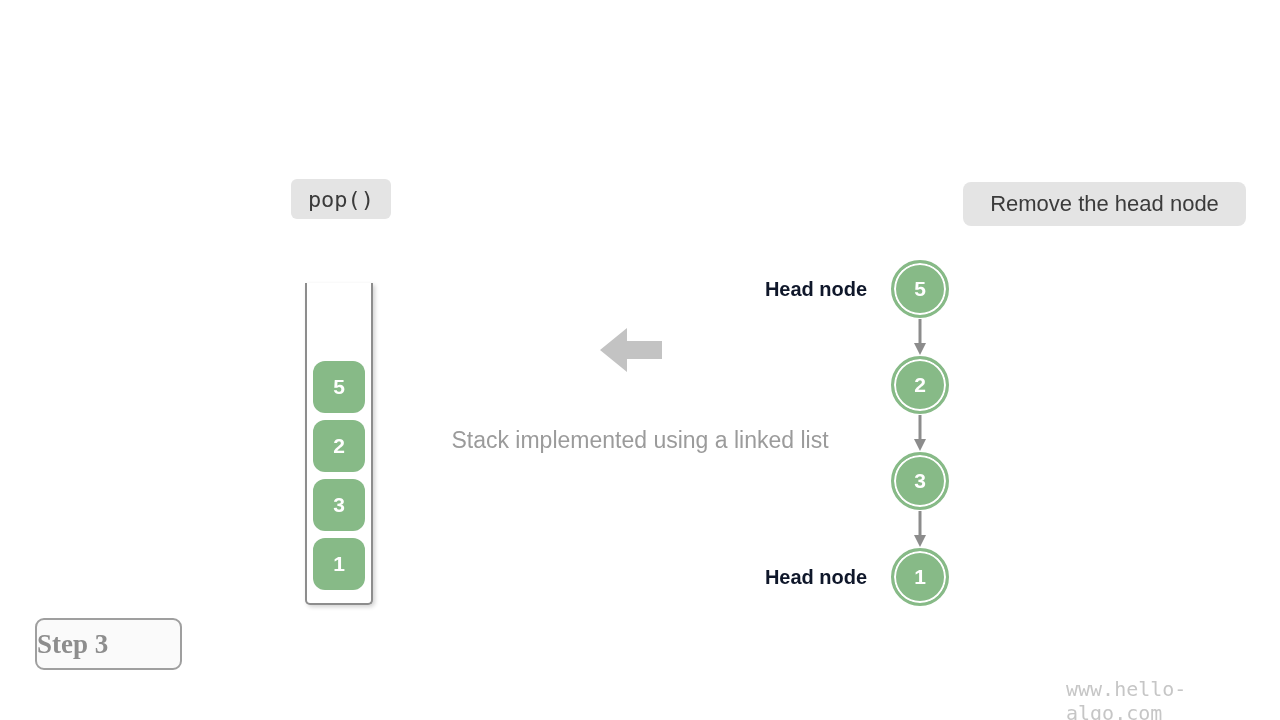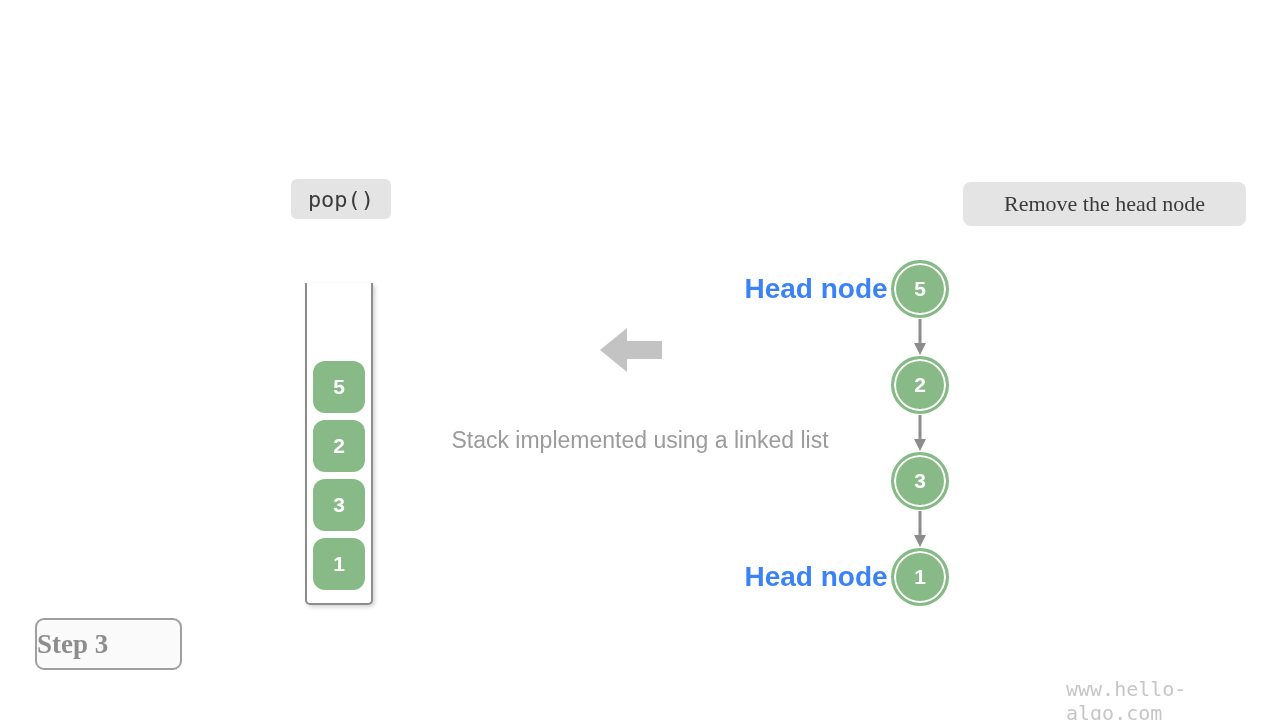--- a/index.html
+++ b/index.html
@@ -4,21 +4,21 @@
 <style>
   * { margin: 0; padding: 0; box-sizing: border-box; }
   html, body { width: 1280px; height: 720px; background: #ffffff; }
   .canvas {
     position: relative; width: 1280px; height: 720px;
     background: #ffffff; overflow: hidden;
     font-family: "Liberation Sans", sans-serif;
   }
   .badge {
     position: absolute; display: flex; align-items: center; justify-content: center;
-    background: #e4e4e4; border-radius: 8px; color: #3b3b3b; font-family: Liberation Serif, serif;
+    background: #e4e4e4; border-radius: 8px; color: #3b3b3b;
   }
   .badge-pop {
     left: 291px; top: 179px; width: 100px; height: 40px;
     font-family: "DejaVu Sans Mono", "Liberation Mono", monospace;
     font-size: 22px;
     border-radius: 6px;
   }
   .badge-remove {
     left: 963px; top: 182px; width: 283px; height: 44px;
     font-size: 22px;
@@ -51,21 +51,21 @@
   .ll-node-0 { top: 260px; }
   .ll-node-1 { top: 356px; }
   .ll-node-2 { top: 452px; }
   .ll-node-3 { top: 548px; }
   .down-arrow { position: absolute; left: 912px; }
   .down-arrow-0 { top: 319px; }
   .down-arrow-1 { top: 415px; }
   .down-arrow-2 { top: 511px; }
   .ll-label {
     position: absolute; left: 716px; width: 200px; text-align: center;
-    color: #3b82f6; font-size: 28px; font-weight: bold; line-height: 26px;
+    color: #0f172a; font-size: 20px; font-weight: bold; line-height: 26px;
   }
   .ll-label-head { top: 276px; }
   .ll-label-tail { top: 564px; }
   .step-box {
     position: absolute; left: 35px; top: 618px; width: 147px; height: 52px;
     background: #fafafa; border: 2px solid #9f9f9f; border-radius: 9px;
     display: flex; align-items: center; justify-content: flex-start;
     font-family: Liberation Serif, serif;
     font-size: 27px; font-weight: bold; color: #8d8d8d;
   }

